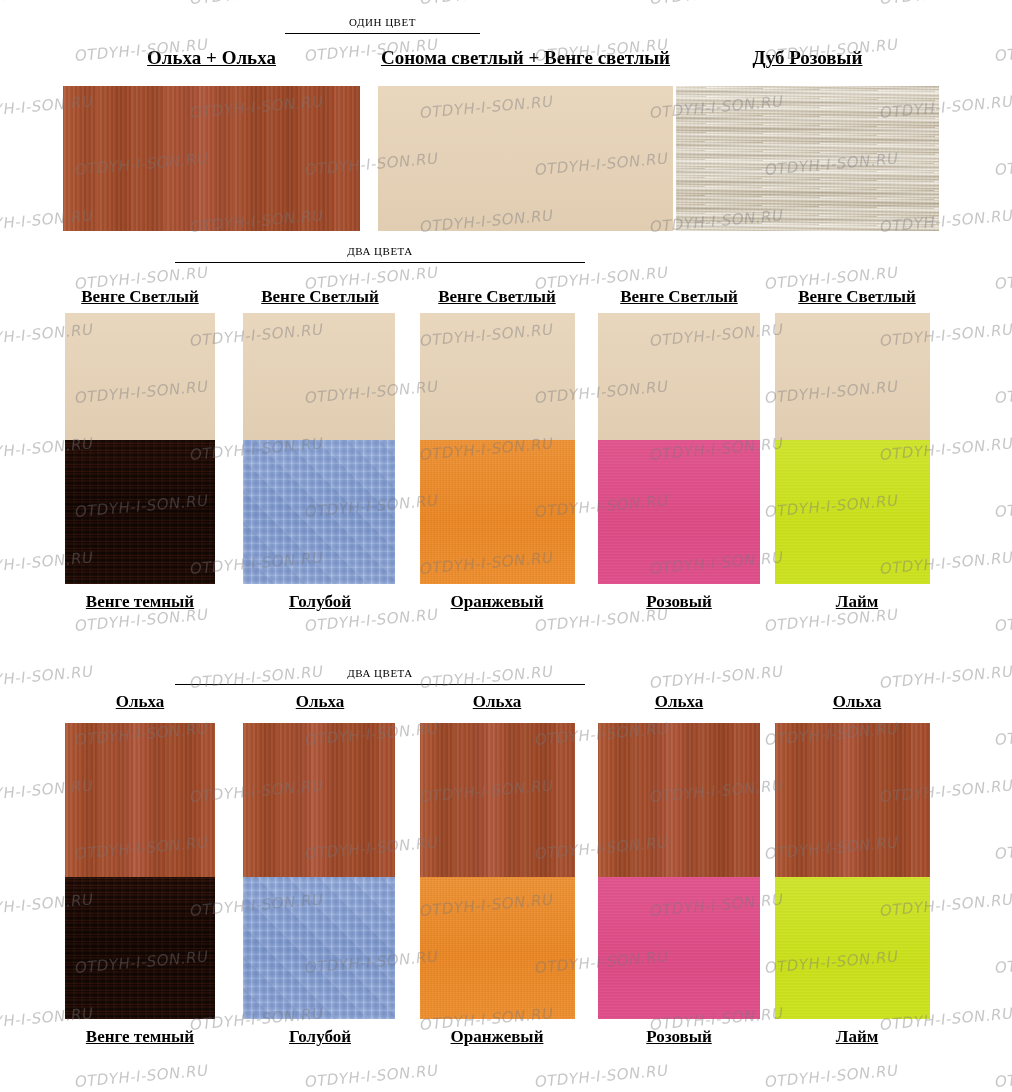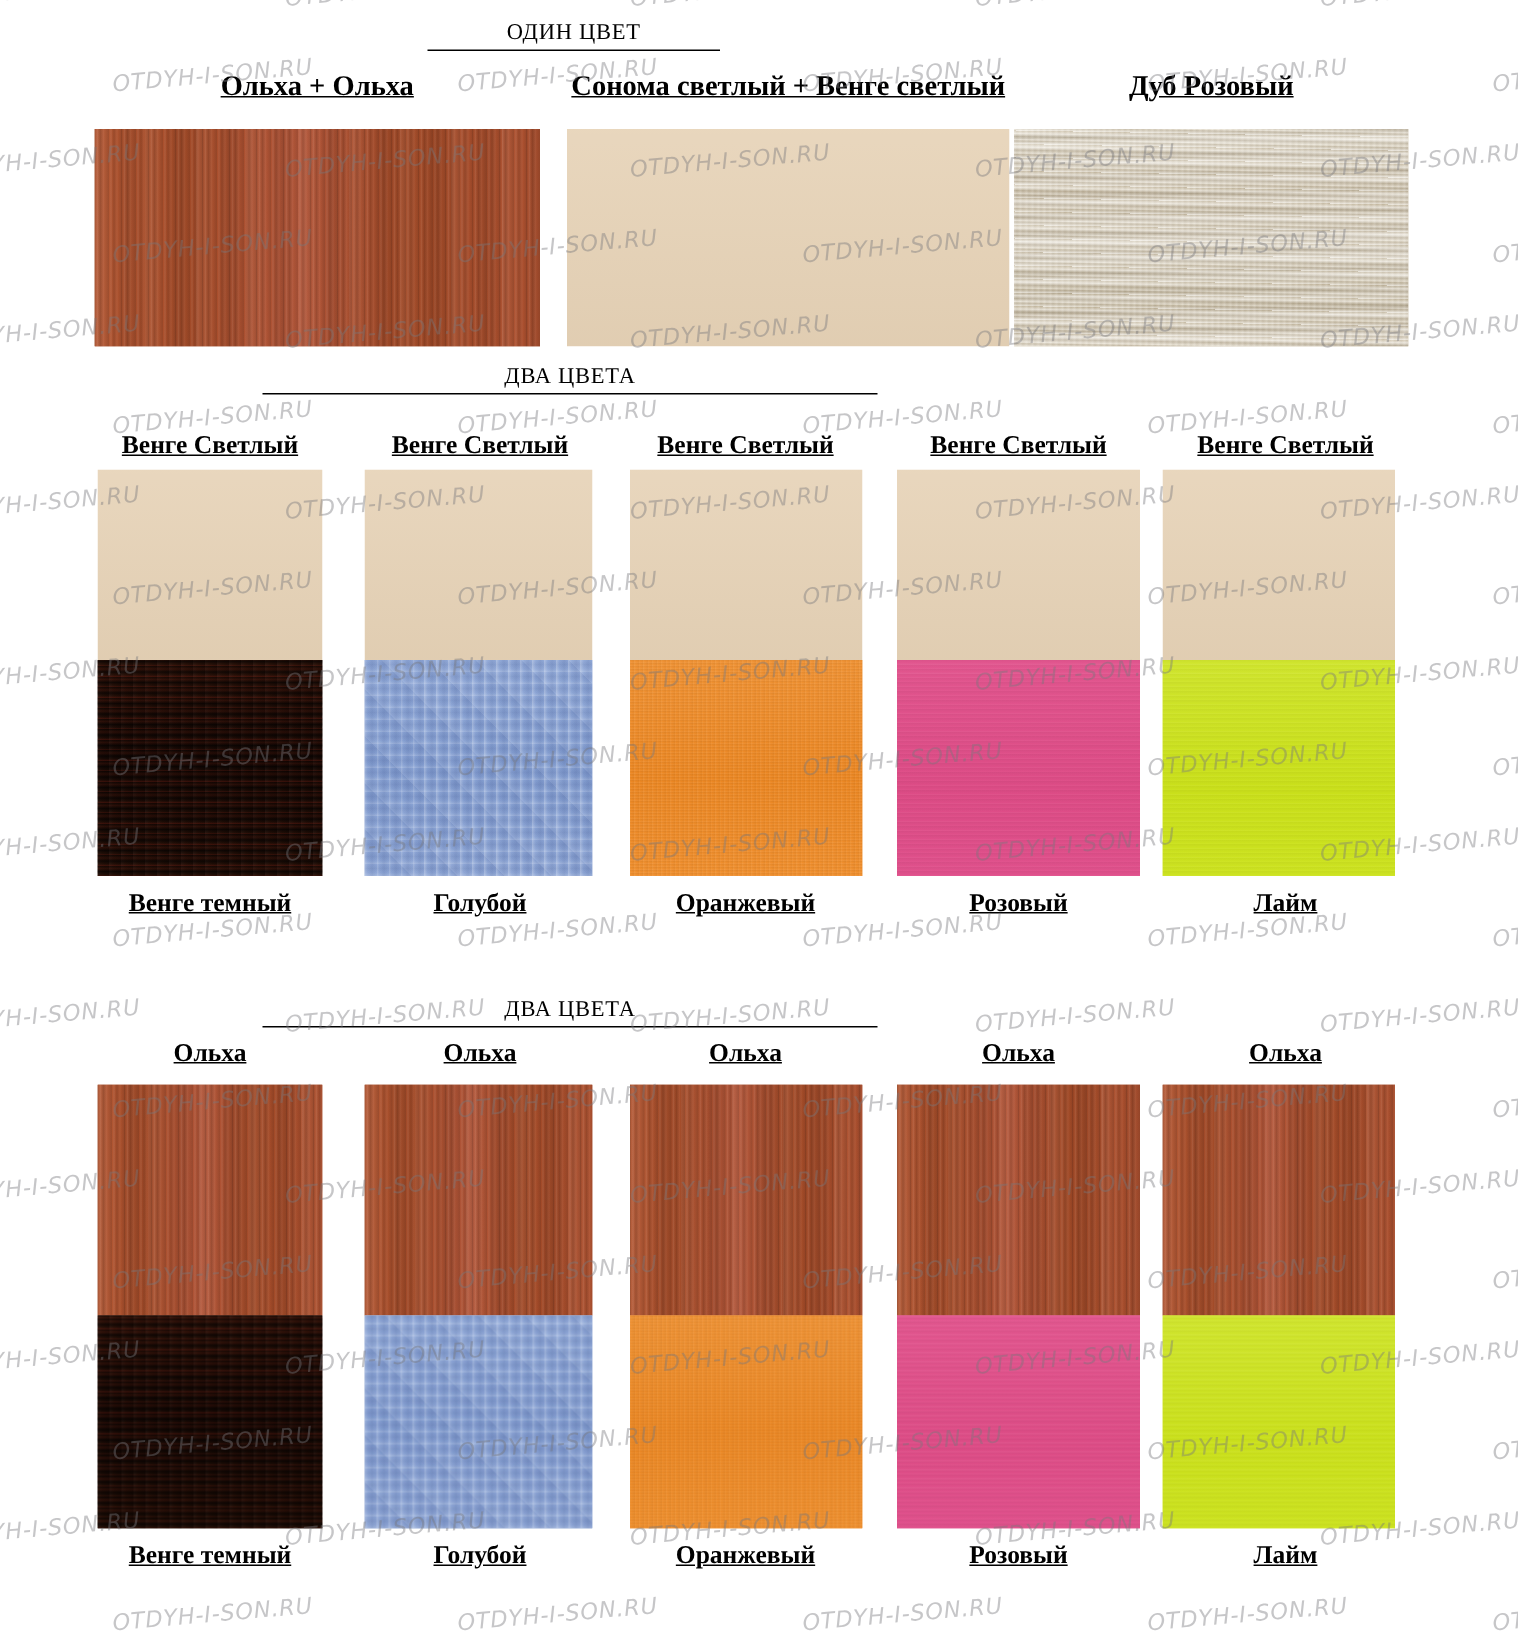--- a/index.html
+++ b/index.html
@@ -31,21 +31,21 @@
   }
 
   
   #page{position:absolute;left:0;top:0;width:1012px;height:1092px;z-index:5;}
 
   
   .sect-head{
     position:absolute;
     text-align:center;
     font-family:"Liberation Serif", serif;
-    font-size:15px;
+    font-size:11px;
     color:#000;
     letter-spacing:0.5px;
     border-bottom:1.6px solid #000;
     padding-bottom:2px;
     line-height:17px;
   }
 
   
   .lbl{
     position:absolute;

